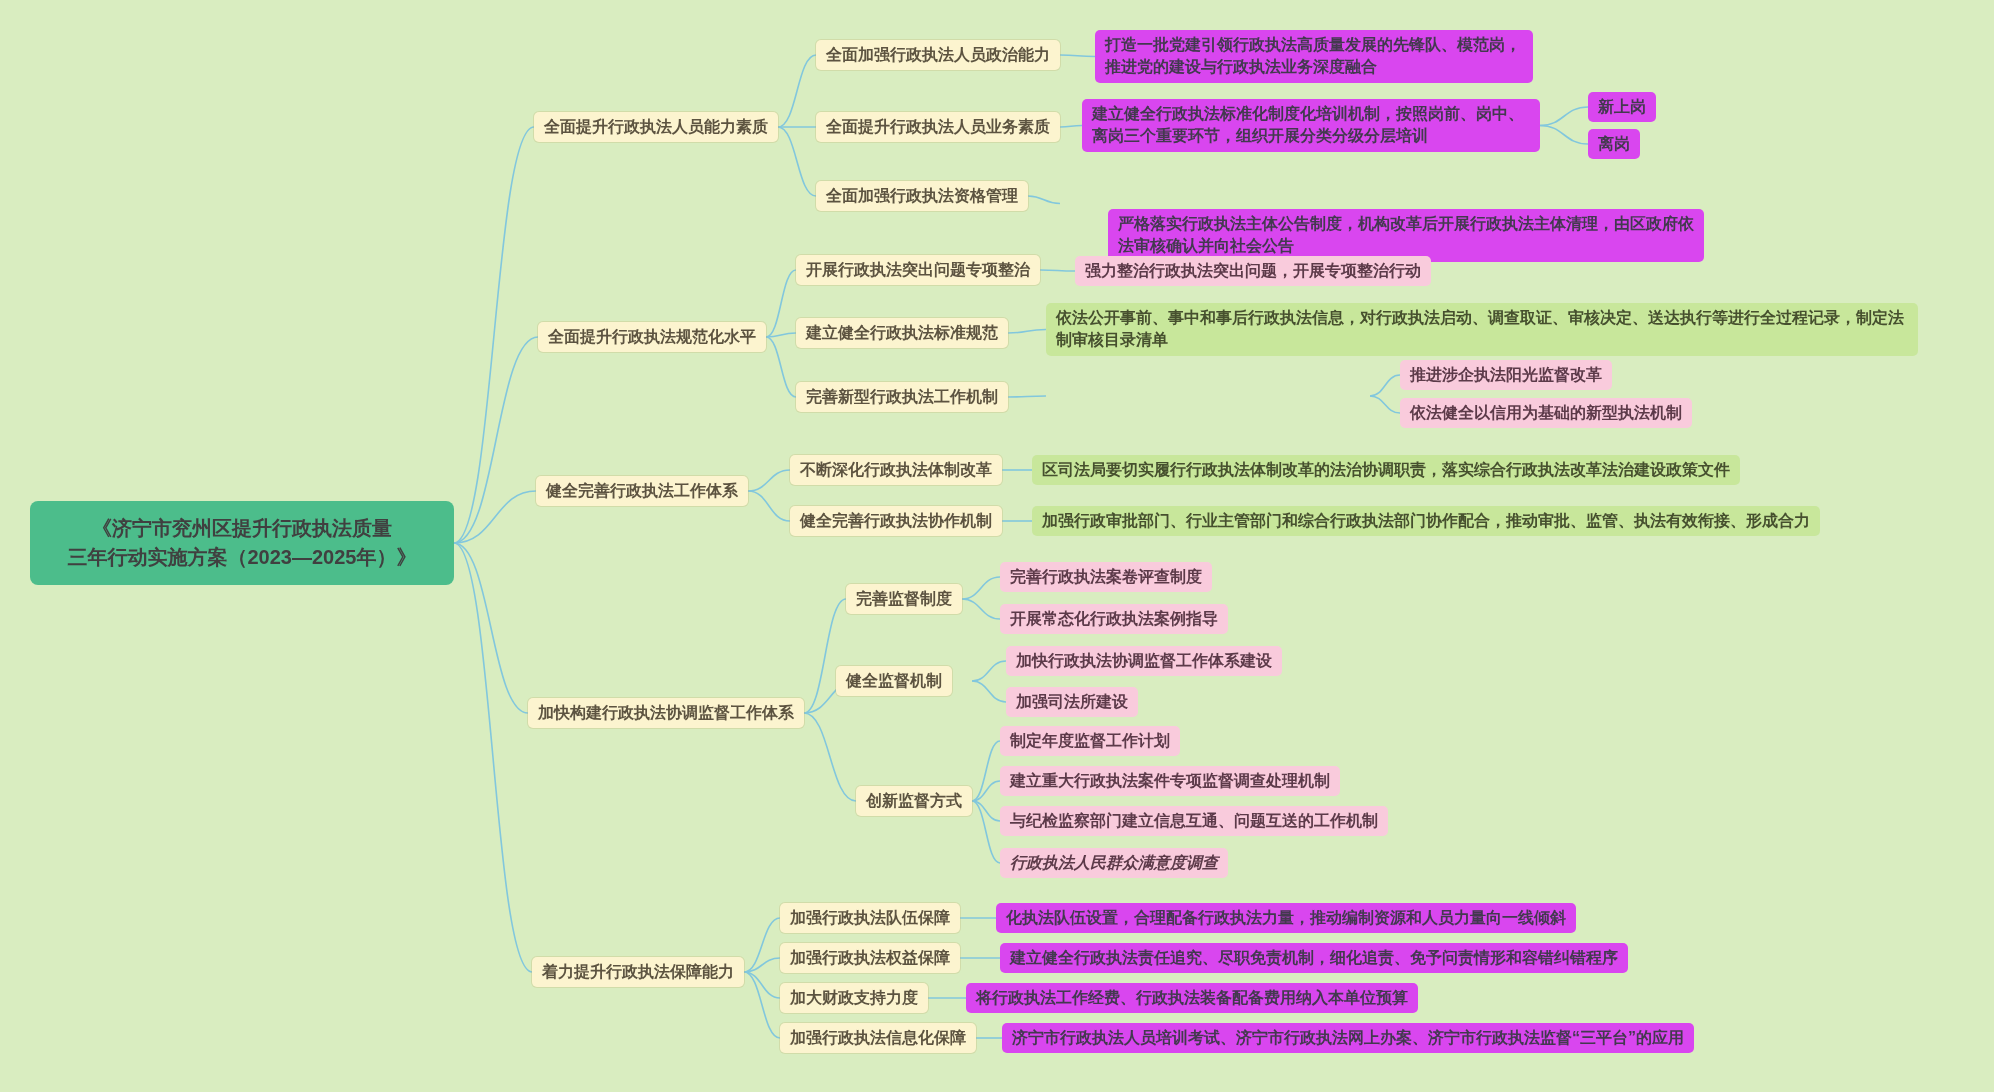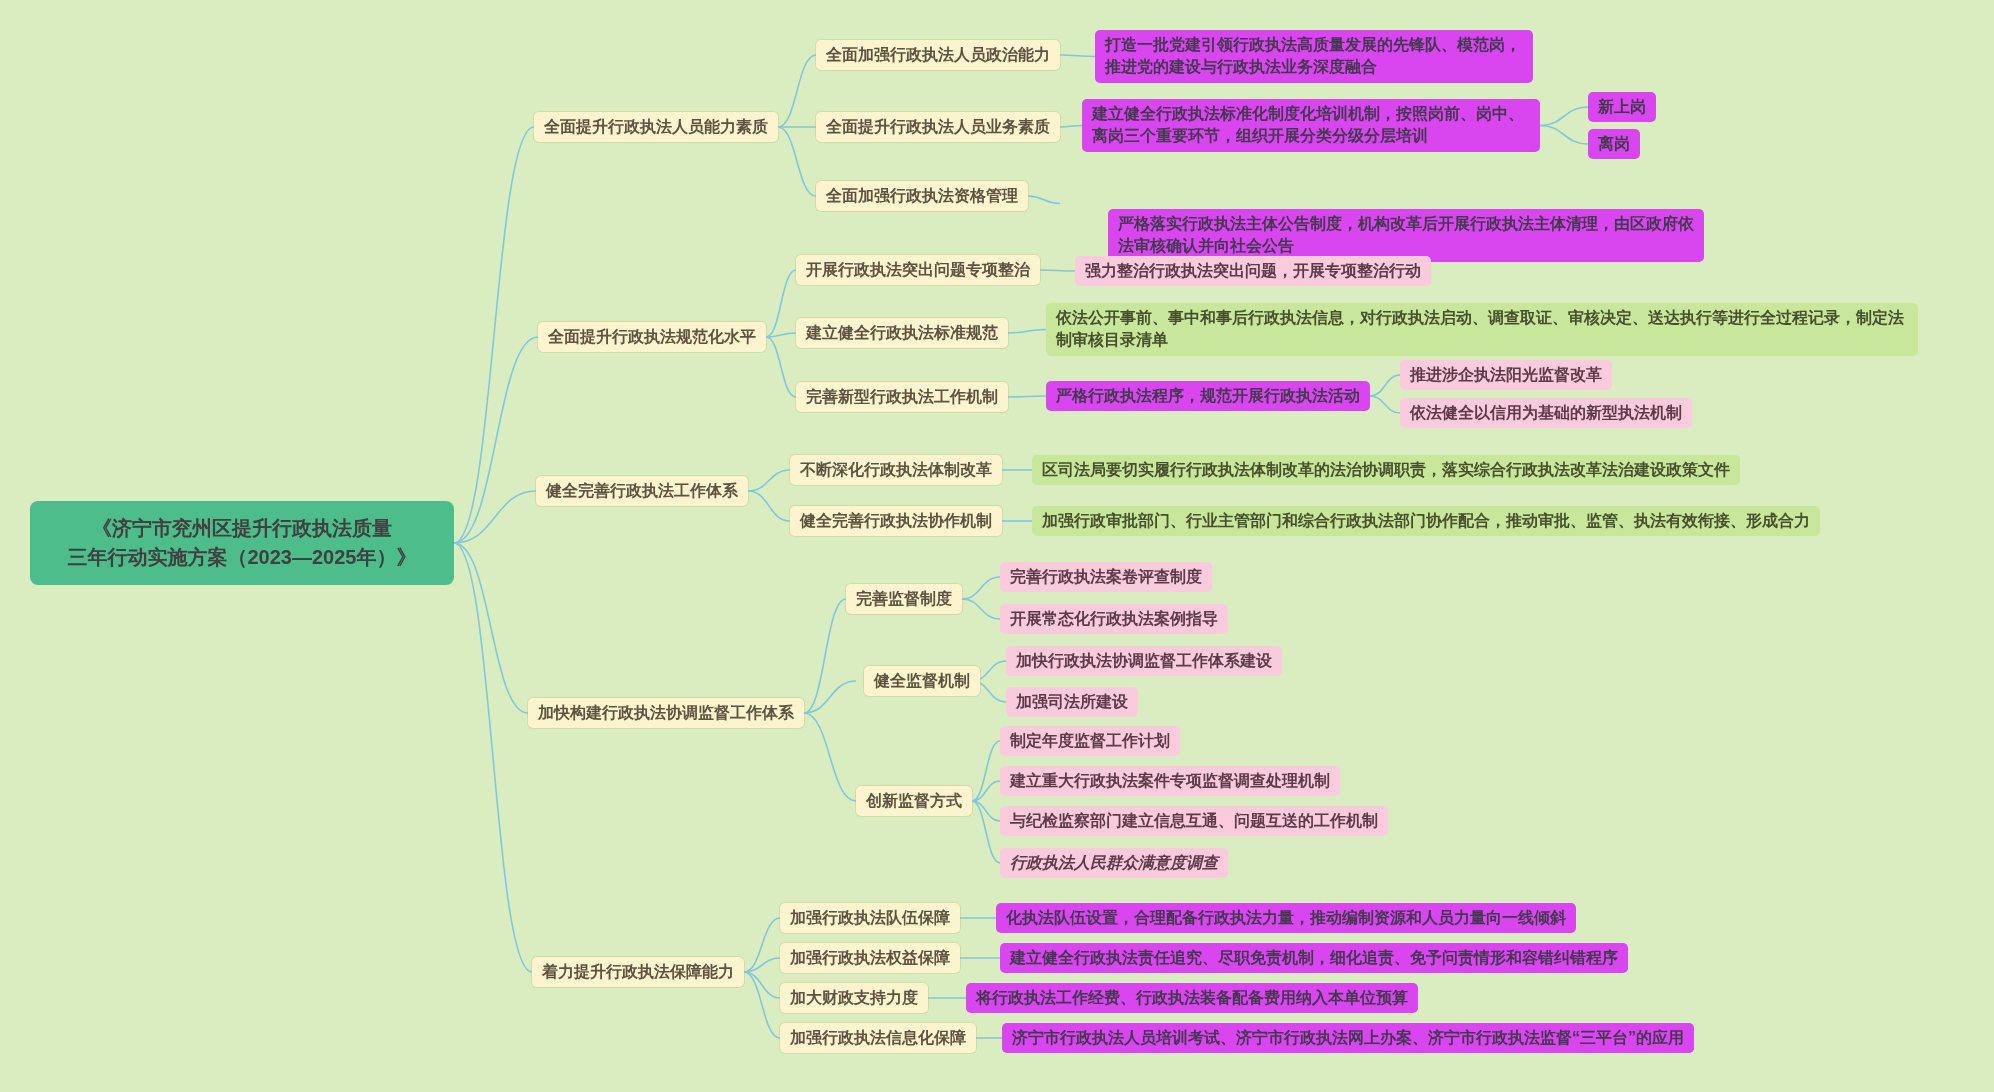--- a/index.html
+++ b/index.html
@@ -88,39 +88,38 @@
 
   <div class="node yellow" id="b2" style="left:538px; top:322px;">全面提升行政执法规范化水平</div>
 
   <div class="node yellow" id="b2c1" style="left:796px; top:255px;">开展行政执法突出问题专项整治</div>
   <div class="node pink" id="b2c1d1" style="left:1075px; top:256px;">强力整治行政执法突出问题，开展专项整治行动</div>
 
   <div class="node yellow" id="b2c2" style="left:796px; top:318px;">建立健全行政执法标准规范</div>
   <div class="node green wrap" id="b2c2d1" style="left:1046px; top:303px; width:872px;">依法公开事前、事中和事后行政执法信息，对行政执法启动、调查取证、审核决定、送达执行等进行全过程记录，制定法制审核目录清单</div>
 
   <div class="node yellow" id="b2c3" style="left:796px; top:382px;">完善新型行政执法工作机制</div>
-  <div class="node purple" id="b2c3d1" style="left:1046px; top:381px;">严格行政执法程序，规范开展行政执法活动</div>
   <div class="node pink" id="b2c3d1a" style="left:1400px; top:360px;">推进涉企执法阳光监督改革</div>
   <div class="node pink" id="b2c3d1b" style="left:1400px; top:398px;">依法健全以信用为基础的新型执法机制</div>
 
   <div class="node yellow" id="b3" style="left:536px; top:476px;">健全完善行政执法工作体系</div>
 
   <div class="node yellow" id="b3c1" style="left:790px; top:455px;">不断深化行政执法体制改革</div>
   <div class="node green" id="b3c1d1" style="left:1032px; top:455px;">区司法局要切实履行行政执法体制改革的法治协调职责，落实综合行政执法改革法治建设政策文件</div>
 
   <div class="node yellow" id="b3c2" style="left:790px; top:506px;">健全完善行政执法协作机制</div>
   <div class="node green" id="b3c2d1" style="left:1032px; top:506px;">加强行政审批部门、行业主管部门和综合行政执法部门协作配合，推动审批、监管、执法有效衔接、形成合力</div>
 
   <div class="node yellow" id="b4" style="left:528px; top:698px;">加快构建行政执法协调监督工作体系</div>
 
   <div class="node yellow" id="b4c1" style="left:846px; top:584px;">完善监督制度</div>
   <div class="node pink" id="b4c1d1" style="left:1000px; top:562px;">完善行政执法案卷评查制度</div>
   <div class="node pink" id="b4c1d2" style="left:1000px; top:604px;">开展常态化行政执法案例指导</div>
 
-  <div class="node yellow" id="b4c2" style="left:864px; top:666px;">健全监督机制</div>
+  <div class="node yellow" id="b4c2" style="left:836px; top:666px;">健全监督机制</div>
   <div class="node pink" id="b4c2d1" style="left:1006px; top:646px;">加快行政执法协调监督工作体系建设</div>
   <div class="node pink" id="b4c2d2" style="left:1006px; top:687px;">加强司法所建设</div>
 
   <div class="node yellow" id="b4c3" style="left:856px; top:786px;">创新监督方式</div>
   <div class="node pink" id="b4c3d1" style="left:1000px; top:726px;">制定年度监督工作计划</div>
   <div class="node pink" id="b4c3d2" style="left:1000px; top:766px;">建立重大行政执法案件专项监督调查处理机制</div>
   <div class="node pink" id="b4c3d3" style="left:1000px; top:806px;">与纪检监察部门建立信息互通、问题互送的工作机制</div>
   <div class="node pink" id="b4c3d4" style="left:1000px; top:848px;font-style:italic;">行政执法人民群众满意度调查</div>
 
   <div class="node yellow" id="b5" style="left:532px; top:957px;">着力提升行政执法保障能力</div>

